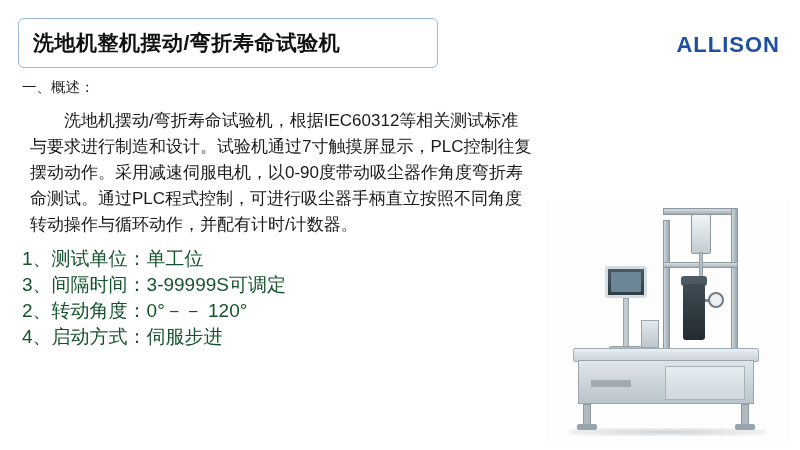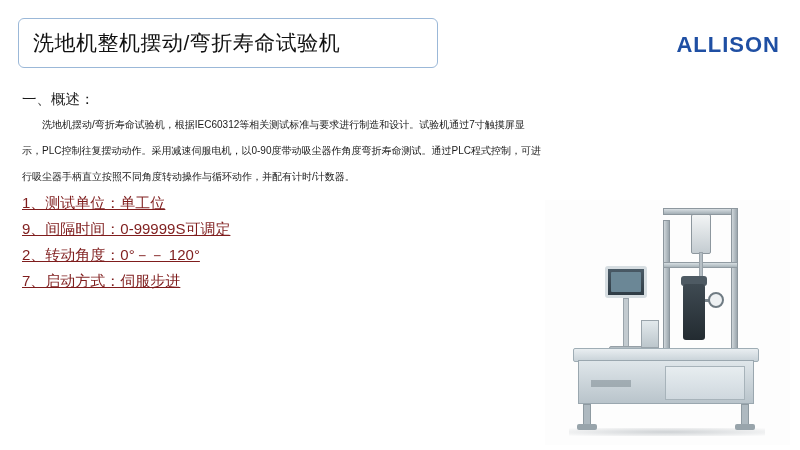--- a/index.html
+++ b/index.html
@@ -31,21 +31,21 @@
     border: 1px solid #9bb8d8;
     border-radius: 6px;
     background: #ffffff;
     box-sizing: border-box;
     display: flex;
     align-items: center;
     padding-left: 14px;
   }
   .title-text {
     font-size: 21px;
-    font-weight: normal;
+    font-weight: bold;
     color: #111111;
     letter-spacing: 0.5px;
     white-space: nowrap;
   }
 
   .logo {
     position: absolute;
     right: 20px;
     top: 32px;
     display: flex;
@@ -64,46 +64,45 @@
     font-size: 19px;
     font-weight: bold;
     color: #1f4fa3;
     letter-spacing: 0px;
   }
 
   
   .content {
     position: absolute;
     left: 22px;
-    top: 86px;
+    top: 74px;
     width: 520px;
   }
   .para {
-    font-size: 10px;
+    font-size: 17px;
     color: #1a1a1a;
     line-height: 26px;
     text-indent: 2em;
-    margin: 0;
+    margin: 8px;
   }
   .section-head {
     font-size: 14.5px;
     color: #1a1a1a;
     line-height: 26px;
   }
   .spec-list {
     margin: 0;
     padding: 0;
     list-style: none;
   }
   .spec-list li {
-    font-size: 15px;
-    color: #7f1d1d;
+    font-size: 19px;
+    color: #14532d;
     line-height: 26px;
     white-space: nowrap;
-    text-decoration: underline;
   }
 
   
   .photo {
     position: absolute;
     left: 545px;
     top: 200px;
     width: 245px;
     height: 245px;
     background: #fdfdfd;
@@ -200,23 +199,23 @@
 
   <div class="logo">
     <span class="logo-main">ALLISON</span>
   </div>
 
   <div class="content">
     <div class="section-head">一、概述：</div>
     <p class="para">洗地机摆动/弯折寿命试验机，根据IEC60312等相关测试标准与要求进行制造和设计。试验机通过7寸触摸屏显示，PLC控制往复摆动动作。采用减速伺服电机，以0-90度带动吸尘器作角度弯折寿命测试。通过PLC程式控制，可进行吸尘器手柄直立按照不同角度转动操作与循环动作，并配有计时/计数器。</p>
     <ul class="spec-list">
       <li>1、测试单位：单工位</li>
-      <li>9、间隔时间：0-99999S可调定</li>
+      <li>3、间隔时间：3-99999S可调定</li>
       <li>2、转动角度：0°－－ 120°</li>
-      <li>7、启动方式：伺服步进</li>
+      <li>4、启动方式：伺服步进</li>
 
     </ul>
   </div>
 
   <div class="photo">
     <div class="ph shadow"></div>
     <div class="ph beam-top"></div>
     <div class="ph post-a"></div>
     <div class="ph post-b"></div>
     <div class="ph beam-mid"></div>

